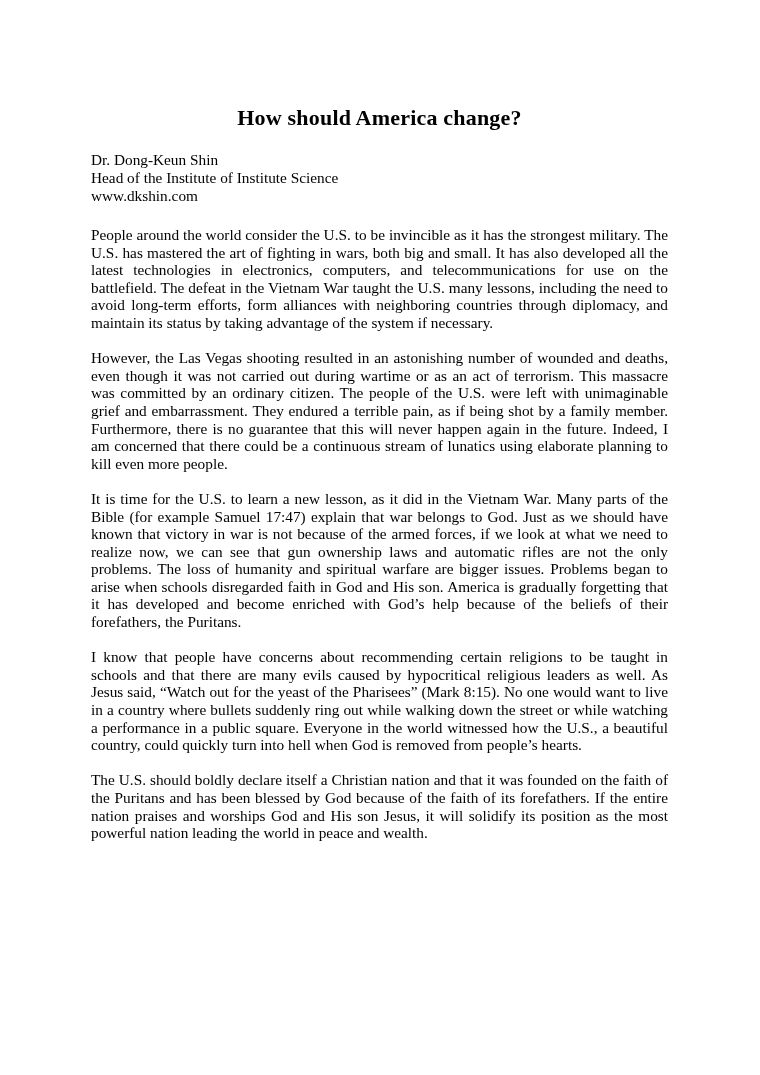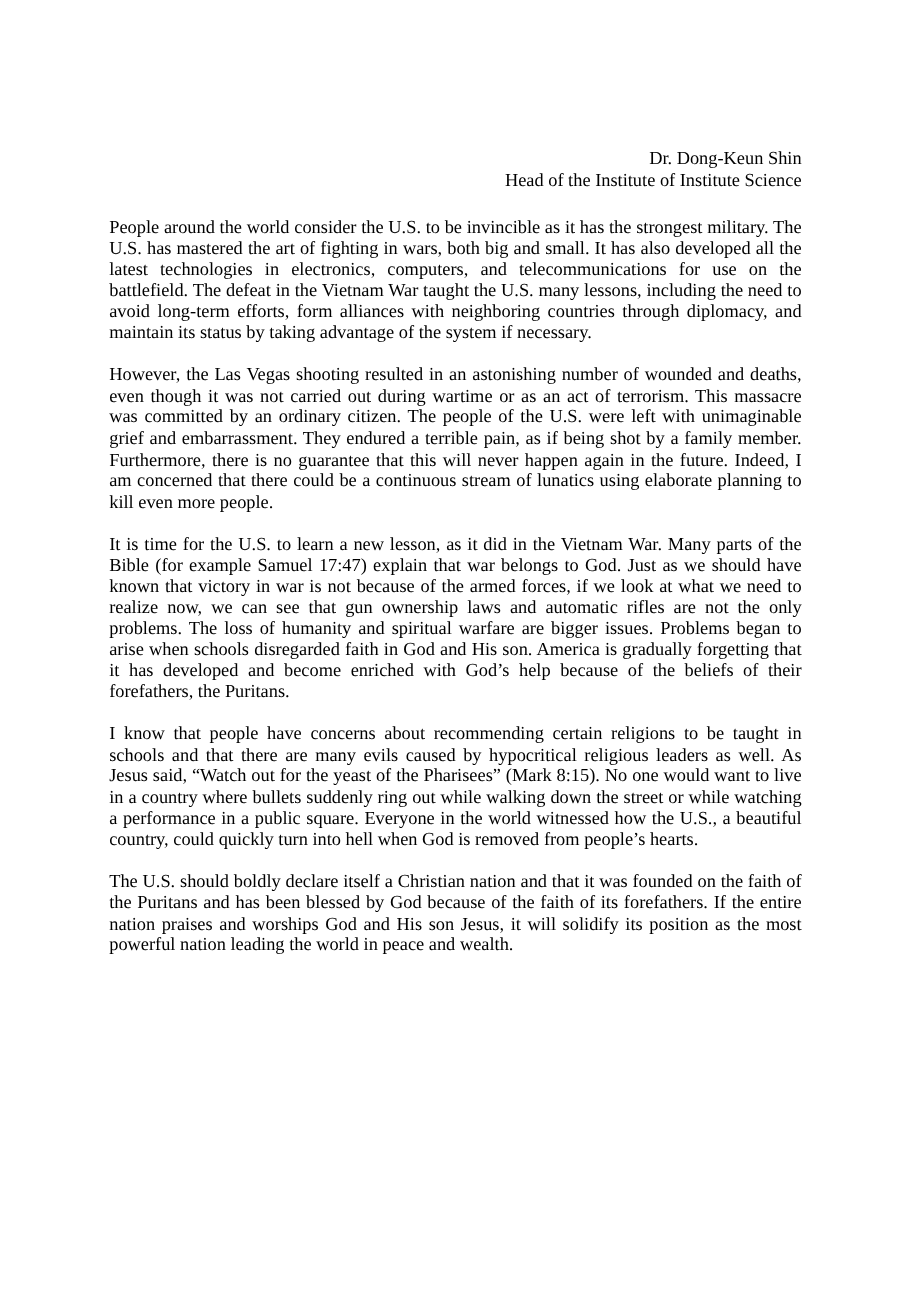--- a/index.html
+++ b/index.html
@@ -21,21 +21,21 @@
   .title {
     margin: 0;
     font-size: 22px;
     line-height: 27px;
     font-weight: 700;
     text-align: center;
     letter-spacing: 0.2px;
   }
   .byline {
     margin-top: 20px;
-    text-align: right;
+    text-align: left;
     font-size: 15.3px;
     line-height: 18px;
   }
   .byline div {
     margin: 0;
   }
   .body-text {
     margin-top: 21px;
   }
   .body-text p {
@@ -44,24 +44,26 @@
     line-height: 17.6px;
     text-align: justify;
     text-justify: inter-word;
   }
 </style>
 </head>
 <body>
 
 <div class="page">
 
+  <h1 class="title">How should America change?</h1>
 
   <div class="byline">
     <div>Dr. Dong-Keun Shin</div>
     <div>Head of the Institute of Institute Science</div>
+    <div>www.dkshin.com</div>
   </div>
 
   <div class="body-text">
     <p>People around the world consider the U.S. to be invincible as it has the strongest military. The U.S. has mastered the art of fighting in wars, both big and small. It has also developed all the latest technologies in electronics, computers, and telecommunications for use on the battlefield. The defeat in the Vietnam War taught the U.S. many lessons, including the need to avoid long-term efforts, form alliances with neighboring countries through diplomacy, and maintain its status by taking advantage of the system if necessary.</p>
     <p>However, the Las Vegas shooting resulted in an astonishing number of wounded and deaths, even though it was not carried out during wartime or as an act of terrorism. This massacre was committed by an ordinary citizen. The people of the U.S. were left with unimaginable grief and embarrassment. They endured a terrible pain, as if being shot by a family member. Furthermore, there is no guarantee that this will never happen again in the future. Indeed, I am concerned that there could be a continuous stream of lunatics using elaborate planning to kill even more people.</p>
     <p>It is time for the U.S. to learn a new lesson, as it did in the Vietnam War. Many parts of the Bible (for example Samuel 17:47) explain that war belongs to God. Just as we should have known that victory in war is not because of the armed forces, if we look at what we need to realize now, we can see that gun ownership laws and automatic rifles are not the only problems. The loss of humanity and spiritual warfare are bigger issues. Problems began to arise when schools disregarded faith in God and His son. America is gradually forgetting that it has developed and become enriched with God’s help because of the beliefs of their forefathers, the Puritans.</p>
     <p>I know that people have concerns about recommending certain religions to be taught in schools and that there are many evils caused by hypocritical religious leaders as well. As Jesus said, “Watch out for the yeast of the Pharisees” (Mark 8:15). No one would want to live in a country where bullets suddenly ring out while walking down the street or while watching a performance in a public square. Everyone in the world witnessed how the U.S., a beautiful country, could quickly turn into hell when God is removed from people’s hearts.</p>
     <p>The U.S. should boldly declare itself a Christian nation and that it was founded on the faith of the Puritans and has been blessed by God because of the faith of its forefathers. If the entire nation praises and worships God and His son Jesus, it will solidify its position as the most powerful nation leading the world in peace and wealth.</p>
   </div>
 

